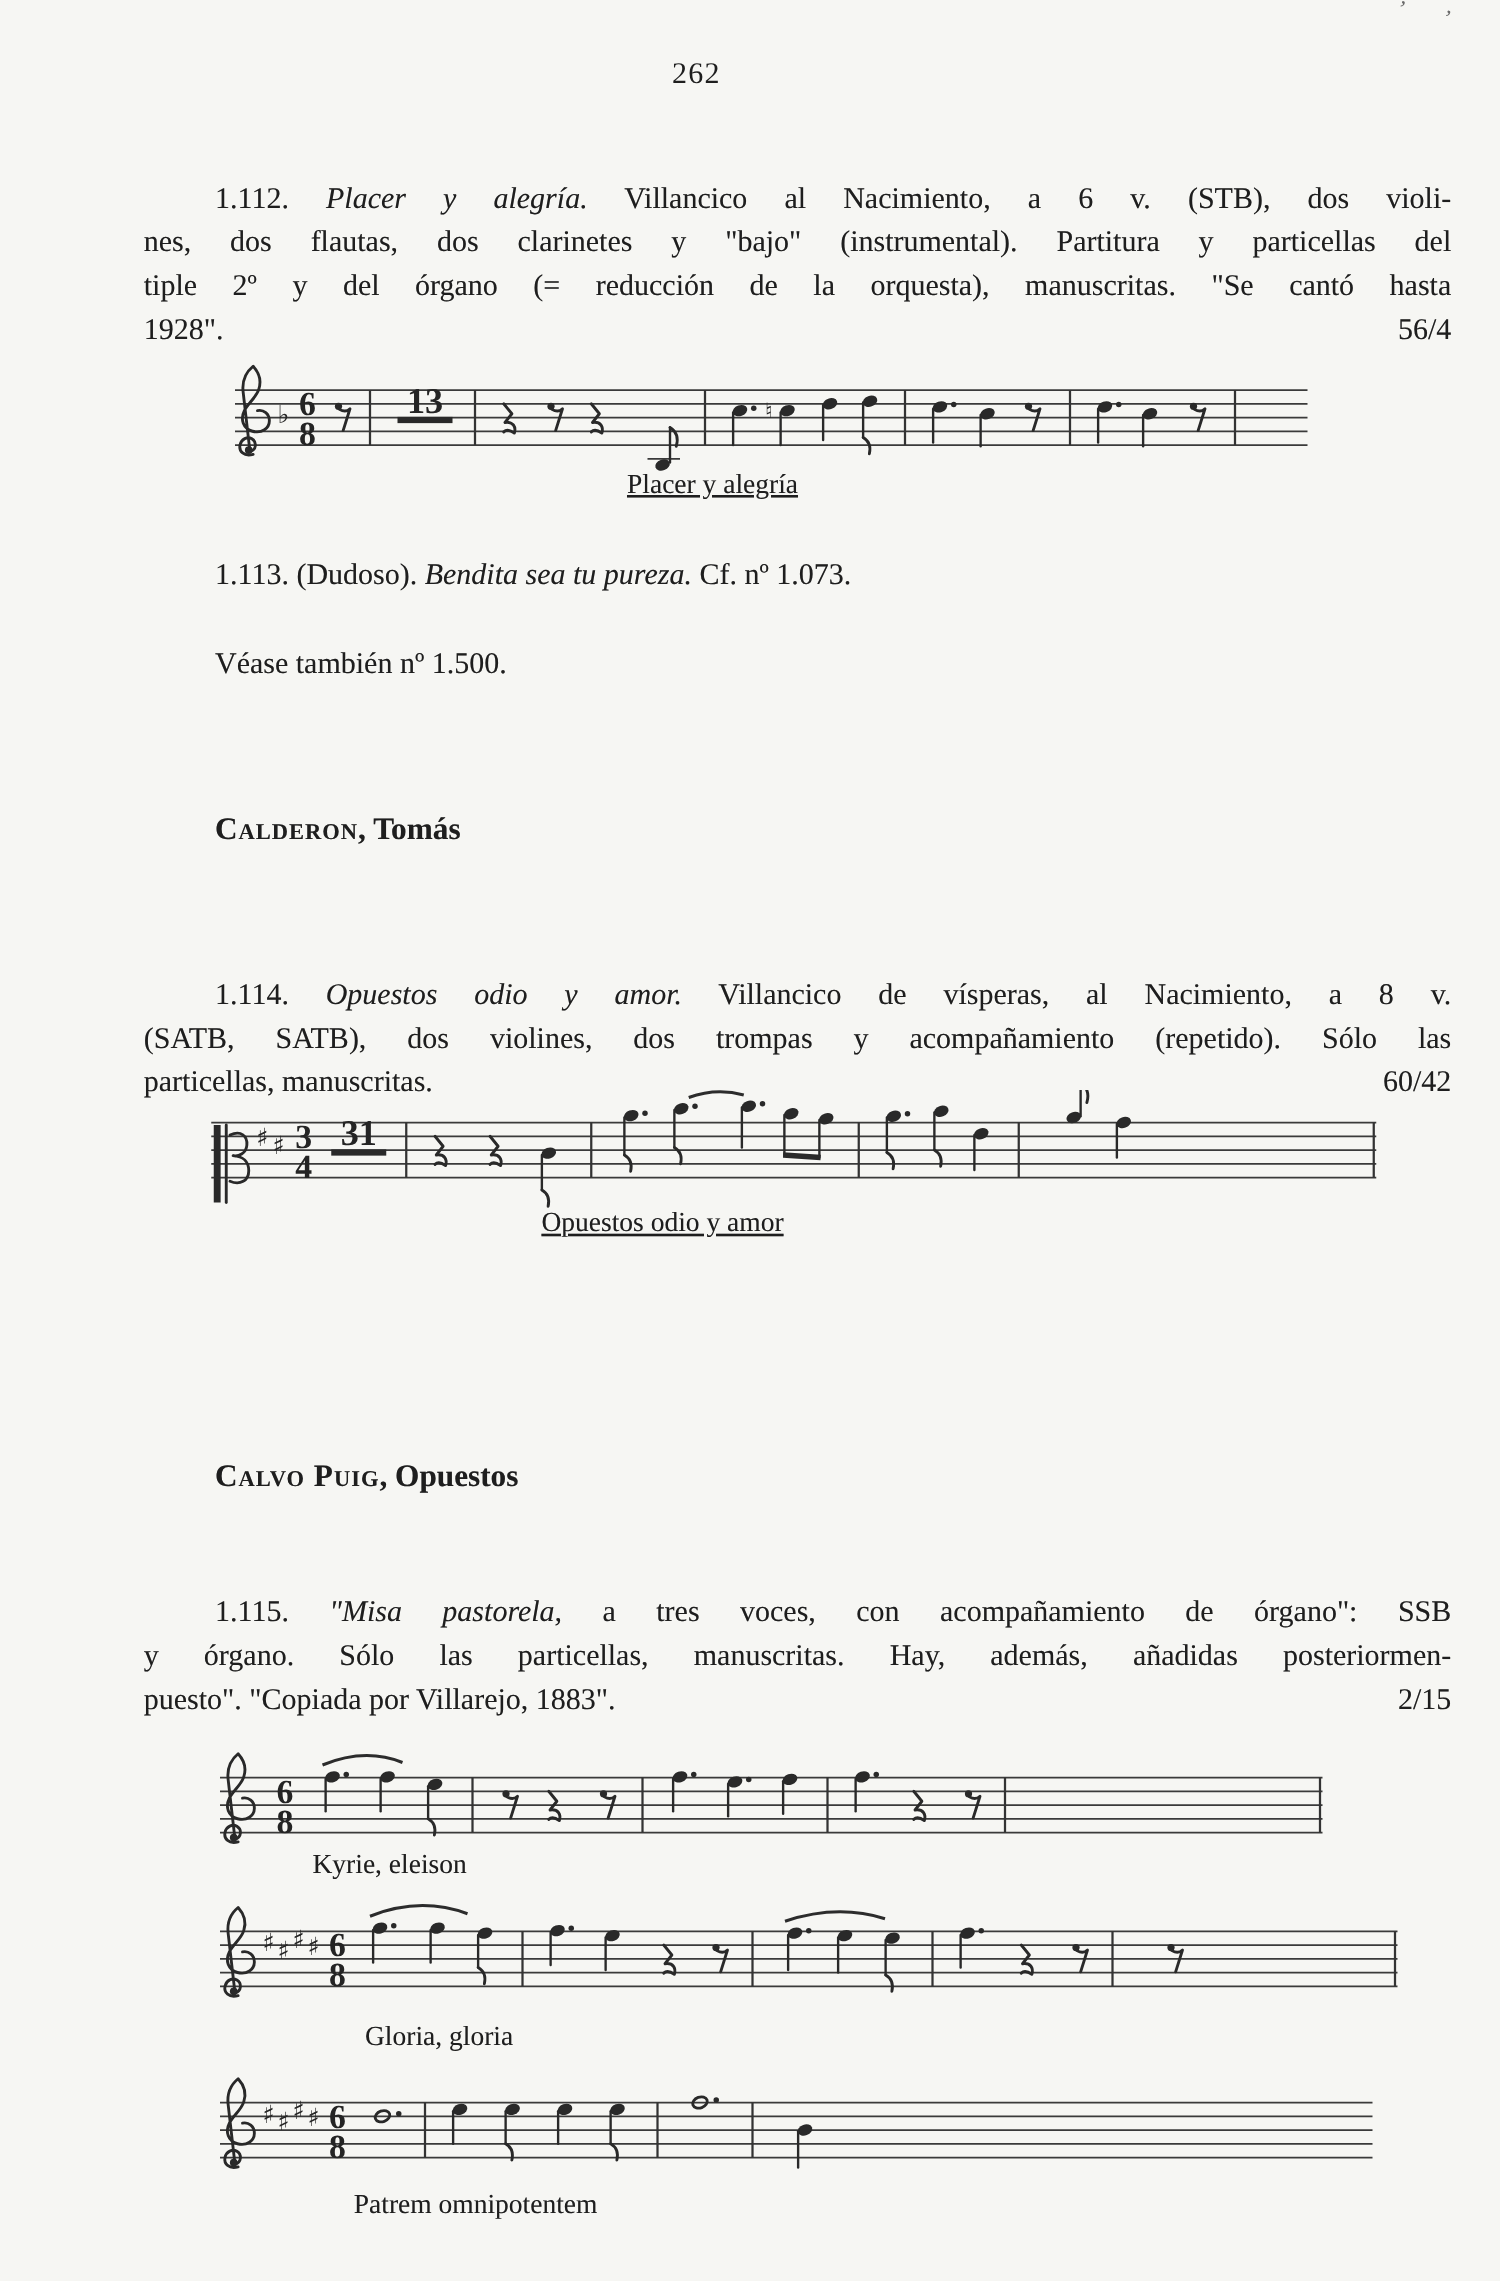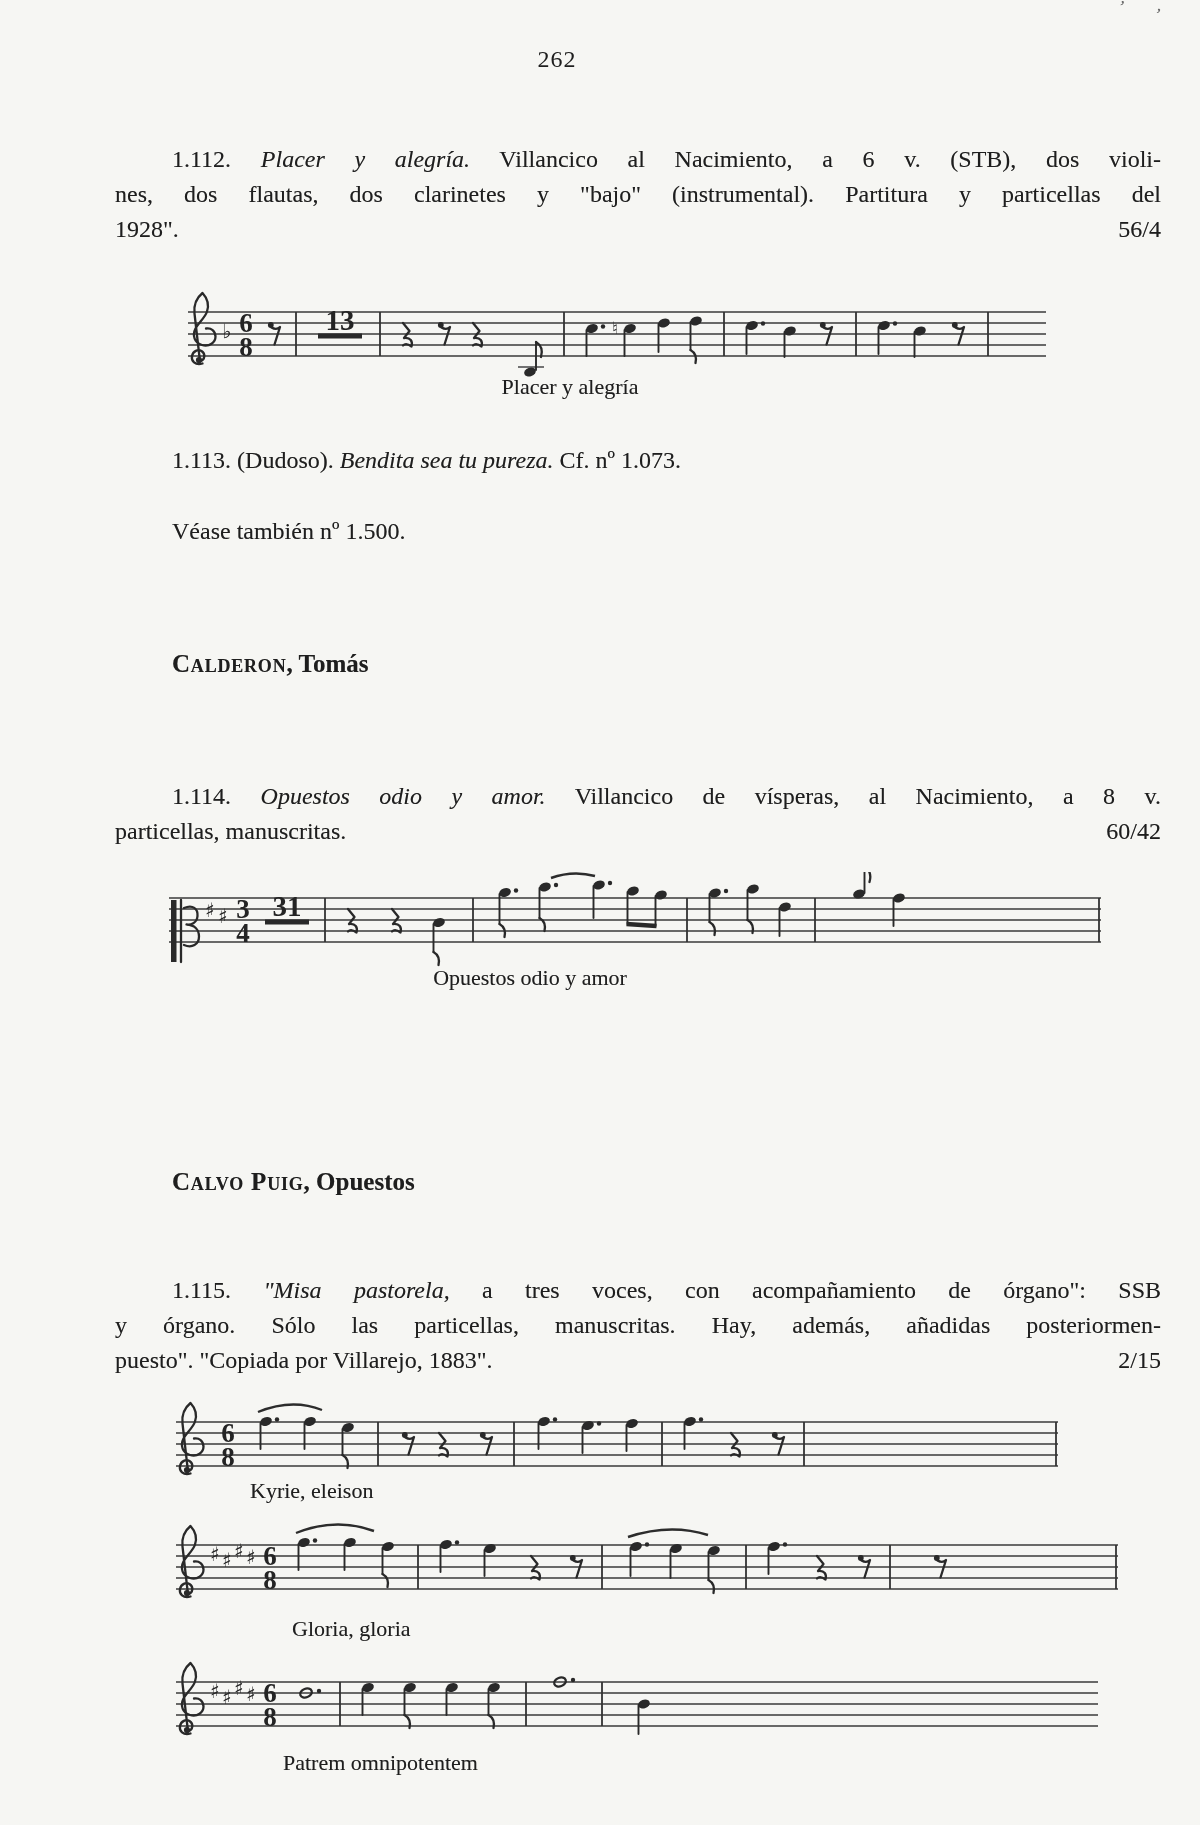--- a/index.html
+++ b/index.html
@@ -18,21 +18,21 @@
   .jline{text-align:justify;text-align-last:justify;}
   .first{padding-left:57px;}
   .lastline{display:flex;justify-content:space-between;align-items:baseline;}
   .it{font-style:italic;margin-top:31px;}
   .line{position:absolute;left:172px;font-size:24px;line-height:34px;
     text-shadow:0 0 .5px rgba(25,25,25,.38);}
   .heading{position:absolute;left:172px;font-size:25px;font-weight:bold;
     text-shadow:0 0 .5px rgba(25,25,25,.4);}
   .sc{font-variant:small-caps;letter-spacing:.8px;}
   .caption{position:absolute;font-size:22px;text-shadow:0 0 .5px rgba(25,25,25,.35);}
-  .cap-center{width:280px;text-align:center;}
+  .cap-center{width:280px;text-align:center;text-decoration:underline;}
   .staff{position:absolute;}
   
   .sl{stroke:#3a3a3a;stroke-width:1.4;}
   .bl{stroke:#333;stroke-width:1.8;}
   .stem{stroke:#292929;stroke-width:1.9;stroke-linecap:round;}
   .beam{stroke:#292929;stroke-width:4.6;stroke-linecap:butt;}
   .slur{fill:none;stroke:#2c2c2c;stroke-width:2.4;}
   .ink{fill:#292929;}
   .inkl{fill:none;stroke:#292929;stroke-width:2.3;stroke-linecap:round;stroke-linejoin:round;}
   .ohe{fill:none;stroke:#292929;stroke-width:2.3;}
@@ -70,20 +70,21 @@
   <div class="artifact">’ ’</div>
   <div class="pagenum">262</div>
 
   <div class="para" style="top:142px">
     <div class="jline first">
       <span>1.112.</span>
       <span class="it">Placer y alegría.</span>
       <span>Villancico al Nacimiento, a 6 v. (STB), dos violi-</span>
     </div>
     <div class="jline">nes, dos flautas, dos clarinetes y "bajo" (instrumental). Partitura y particellas del</div>
+    <div class="jline">tiple 2º y del órgano (= reducción de la orquesta), manuscritas. "Se cantó hasta</div>
     <div class="lastline">
       <span>1928".</span>
       <span>56/4</span>
     </div>
   </div>
 
   <svg class="staff" style="left:172px;top:284px" width="880" height="105" viewBox="0 0 880 105">
     <g transform="translate(0,28)">
       <line class="sl" x1="16" y1="0" x2="874" y2="0"></line>
       <line class="sl" x1="16" y1="11" x2="874" y2="11"></line>
@@ -150,20 +151,21 @@
   <div class="heading" style="top:650px">
     <span class="sc">Calderon</span><span>, Tomás</span>
   </div>
 
   <div class="para" style="top:779px">
     <div class="jline first">
       <span>1.114.</span>
       <span class="it">Opuestos odio y amor.</span>
       <span>Villancico de vísperas, al Nacimiento, a 8 v.</span>
     </div>
+    <div class="jline">(SATB, SATB), dos violines, dos trompas y acompañamiento (repetido). Sólo las</div>
     <div class="lastline">
       <span>particellas, manuscritas.</span>
       <span>60/42</span>
     </div>
   </div>
 
   <svg class="staff" style="left:155px;top:872px" width="950" height="115" viewBox="0 0 950 115">
     <g transform="translate(0,26)">
       <line class="sl" x1="14" y1="0" x2="946" y2="0"></line>
       <line class="sl" x1="14" y1="11" x2="946" y2="11"></line>

